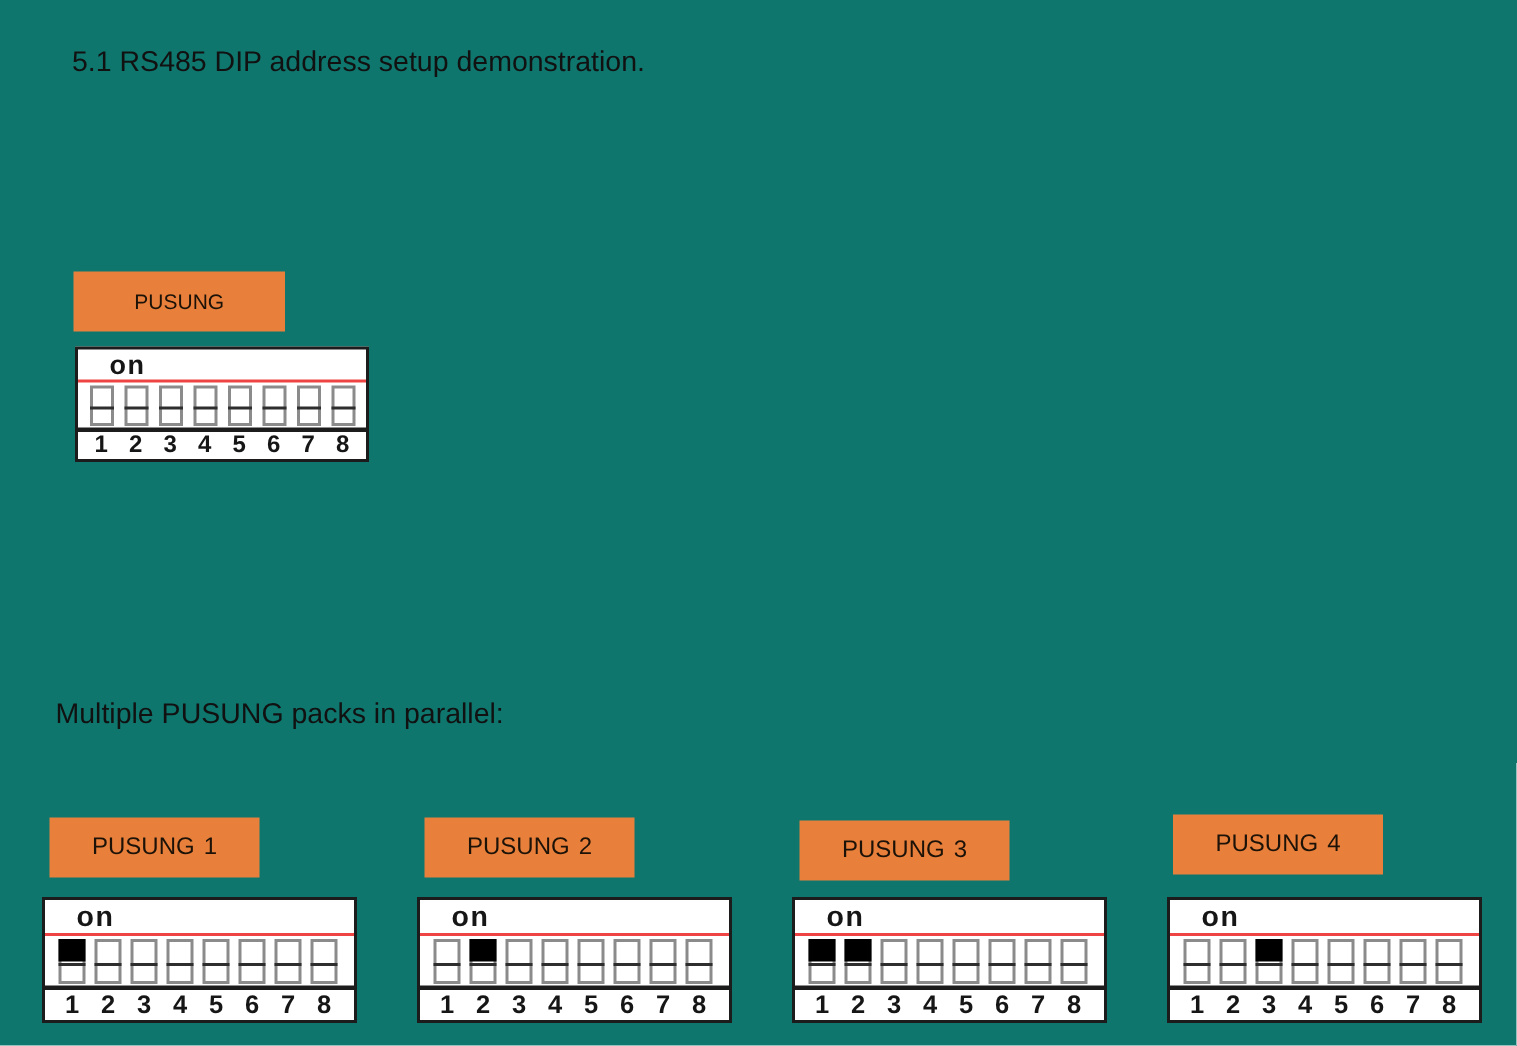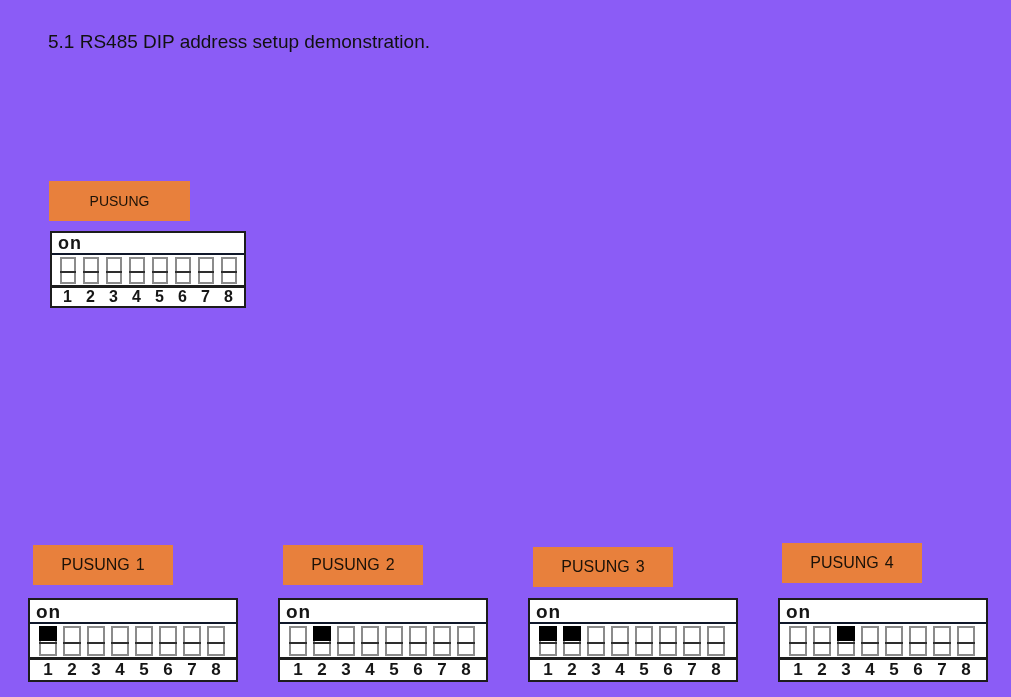--- a/index.html
+++ b/index.html
@@ -1,38 +1,38 @@
 <!DOCTYPE html>
 <html style="--on-color: #000000;"><head>
 <meta charset="utf-8">
 <style>
   * { margin:0; padding:0; box-sizing:border-box; }
   html,body { width:1011px; height:697px; background:#ffffff;
               font-family:"Liberation Sans", sans-serif; }
-  .page { position:relative; width:1011px; height:697px; background:#8b5cf6; overflow:hidden; }
+  .page { position:relative; width:1011px; height:697px; background:#0f766e; overflow:hidden; }
 
   .text-line { position:absolute; color:#111; font-size:19px; white-space:nowrap; }
   .title-line   { left:48px; top:31px;  }
   .single-line  { left:50px; top:117px; }
   .multiple-line{ left:37px; top:466px; }
 
   .orange-label { position:absolute; display:flex; align-items:center; justify-content:center;
                   color:#1c1208; font-weight:normal; }
   .label-top { left:49px; top:181px; width:141px; height:40px; font-size:14px; }
   .plabel { width:140px; height:40px; font-size:16px; }
   .plabel .num { margin-left:6px; }
   .plabel-1 { left:33px;  top:545px; }
   .plabel-2 { left:283px; top:545px; }
   .plabel-3 { left:533px; top:547px; }
   .plabel-4 { left:782px; top:543px; }
 
   
   .dip { position:absolute; background:#fff; border:2px solid #1c1c1c; }
-  .dip .on-row { display:flex; align-items:center; padding-left:6px;
-                 border-bottom:2px solid #0f172a; font-weight:bold; color:#161616;
+  .dip .on-row { display:flex; align-items:center; padding-left:21px;
+                 border-bottom:2px solid #ef4444; font-weight:bold; color:#161616;
                  letter-spacing:1px; line-height:1; }
   .dip .sw-row { display:flex; align-items:center; border-bottom:3px solid #1c1c1c; }
   .dip .cell { display:flex; justify-content:center; }
   .dip .sw { position:relative; background:#fff; border:2px solid #8b8b8b; }
   .dip .sw::after { content:""; position:absolute; left:-2px; right:-2px; top:56%;
                     height:2px; background:#2e2e2e; }
   .dip .sw.on::before { content:""; position:absolute; left:-2px; right:-2px; top:-2px;
                         height:60%; background:var(--on-color,#000); z-index:1; }
   .dip .num-row { display:flex; align-items:center; font-weight:bold; color:#161616; }
   .dip .num-cell { text-align:center; }
@@ -103,20 +103,21 @@
         <div class="num-cell">2</div>
         <div class="num-cell">3</div>
         <div class="num-cell">4</div>
         <div class="num-cell">5</div>
         <div class="num-cell">6</div>
         <div class="num-cell">7</div>
         <div class="num-cell">8</div>
       </div>
     </div>
 
+  <div class="text-line multiple-line">Multiple PUSUNG packs in parallel:</div>
 
   <div class="orange-label plabel plabel-1" style="background: rgb(232, 128, 60);">
     <span>PUSUNG</span>
     <span class="num">1</span>
   </div>
   <div class="orange-label plabel plabel-2" style="background: rgb(232, 128, 60);">
     <span>PUSUNG</span>
     <span class="num">2</span>
   </div>
   <div class="orange-label plabel plabel-3" style="background: rgb(232, 128, 60);">

